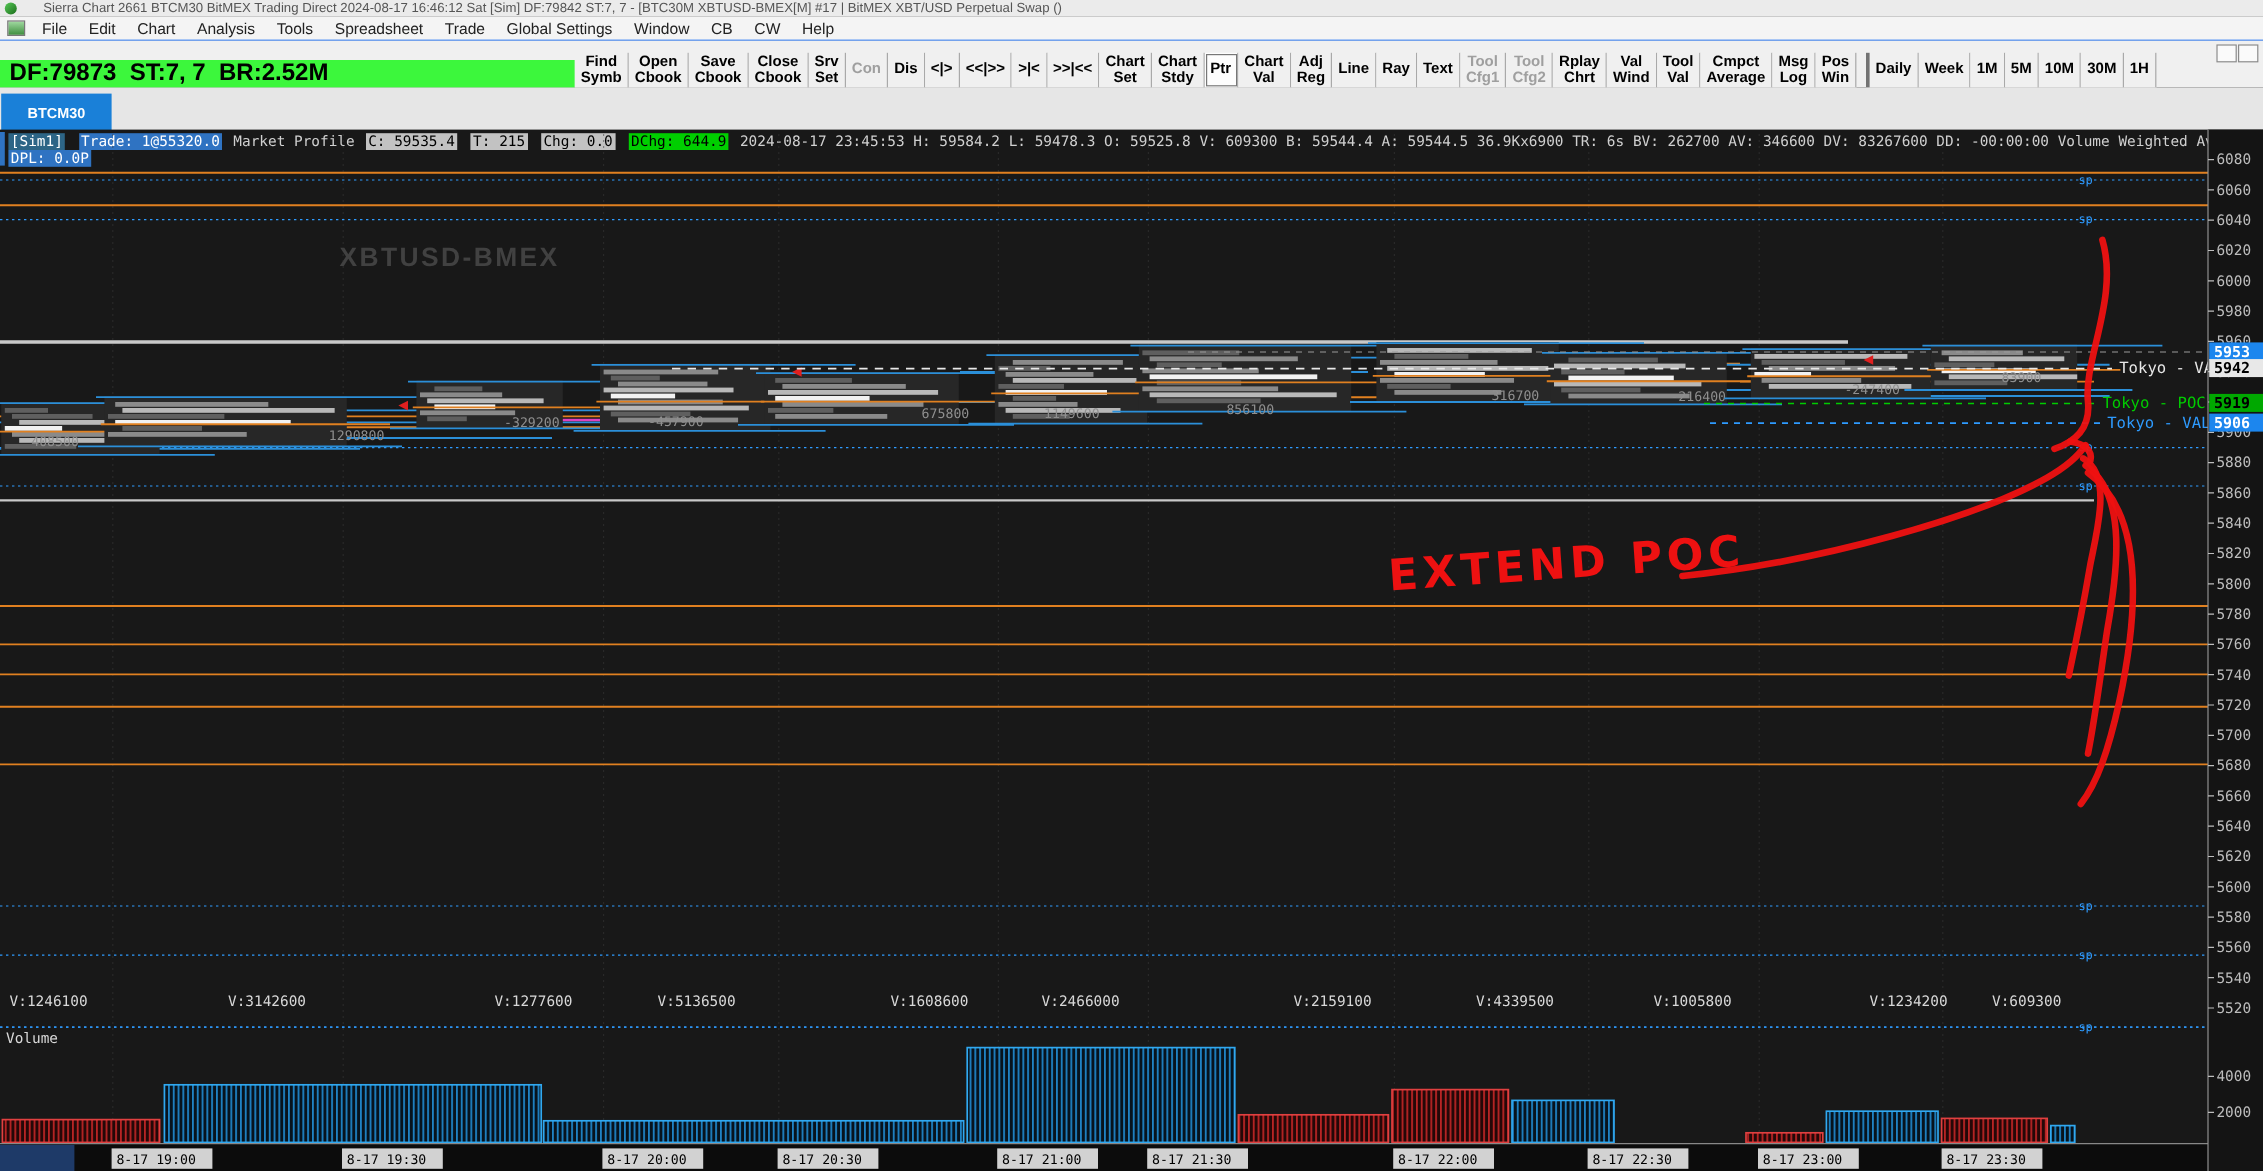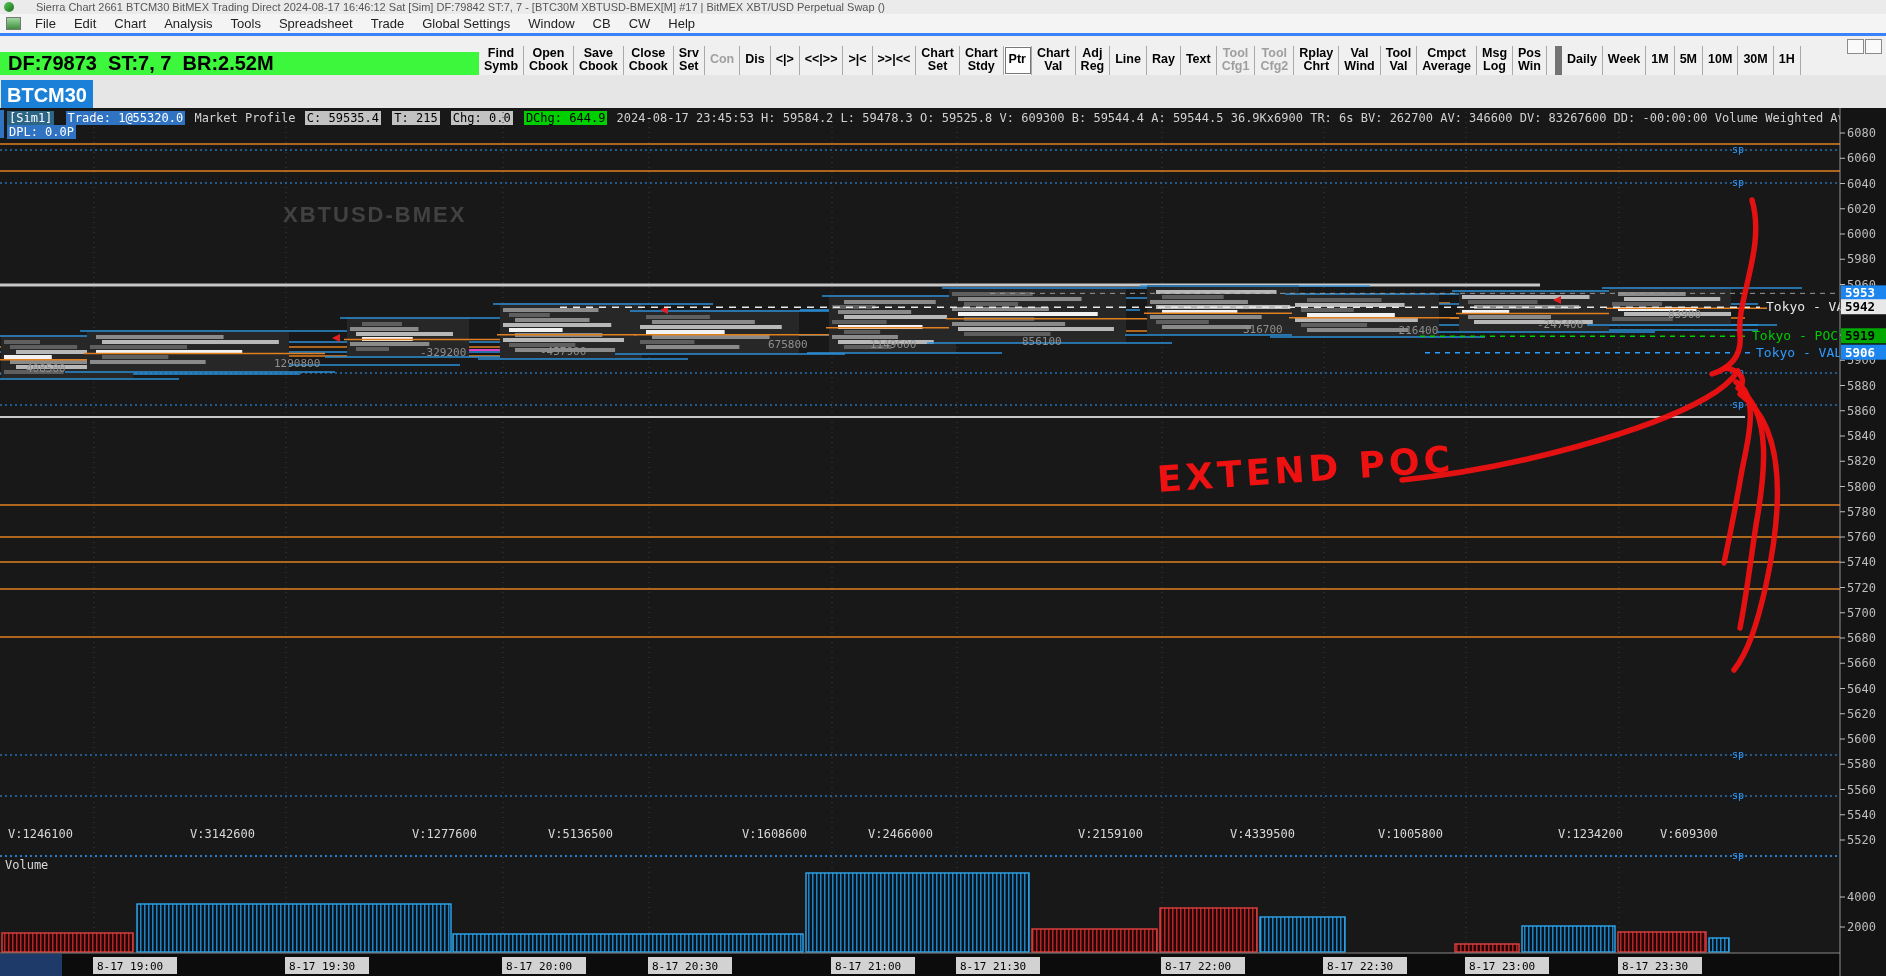--- a/index.html
+++ b/index.html
@@ -1,31 +1,31 @@
 <!DOCTYPE html>
 <html><head>
 <meta charset="utf-8">
 <style>
   html,body{margin:0;padding:0}
   body{width:1886px;height:976px;overflow:hidden;background:#181818;font-family:"Liberation Sans",sans-serif;position:relative}
   
   .titlebar{height:14px;background:#ebebeb;display:flex;align-items:center;gap:22px;padding:0 4px;font-size:11px;color:#555;white-space:nowrap}
   .ticon{width:10px;height:10px;border-radius:50%;background:linear-gradient(135deg,#57c957,#1c6e1c);flex:0 0 auto}
-  .menubar{height:19px;background:#f4f4f4;display:flex;align-items:center;font-size:13px;color:#222;padding-left:4px;border-bottom:3px solid #3b82f6}
+  .menubar{height:19px;background:#f4f4f4;display:flex;align-items:center;font-size:13px;color:#222;padding-left:4px;border-bottom:1px solid #3b82f6}
   .micon{width:13px;height:11px;border:1px solid #777;background:linear-gradient(#9fd89f,#3f8f3f);margin:0 5px 0 2px;flex:0 0 auto}
   .menu-item{padding:0 9px;cursor:default}
   .toolbar{height:39px;background:#f0f0f0;display:flex;align-items:flex-end;position:relative}
   .dfbar{width:471px;background:#3cf73c;color:#000;font-weight:bold;font-size:20px;display:flex;align-items:center;padding-left:8px;flex:0 0 auto;white-space:pre}
   .tb{border-right:1px solid #a9a9a9;background:#f0f0f0;font-weight:bold;font-size:12.5px;line-height:1.1;padding:1px 5px;white-space:pre-line;display:flex;align-items:center;justify-content:center;text-align:center;color:#000;flex:0 0 auto}
   .tb.disabled{color:#9f9f9f}
   .tb.active{background:#fdfdfd;outline:1px solid #777;outline-offset:-2px}
-  .tb.gap{margin-left:8px;border-left:7px solid #737373}
+  .tb.gap{margin-left:8px;border-left:3px solid #737373}
   .winbtn{position:absolute;top:3px;width:15px;height:13px;background:#fafafa;border:1px solid #8a8a8a}
   .tabbar{height:36px;background:#e6e6e6;position:relative;border-bottom:1px solid #9a9a9a}
-  .tab{position:absolute;left:1px;top:5px;width:92px;height:31px;background:#1a80d8;color:#fff;font-weight:bold;font-size:20px;display:flex;align-items:center;justify-content:center}
+  .tab{position:absolute;left:1px;top:5px;width:92px;height:31px;background:#1a80d8;color:#fff;font-weight:bold;font-size:12px;display:flex;align-items:center;justify-content:center}
   
   #chart{position:absolute;top:108px;left:0;width:1886px;height:904px;background:#181818}
   .sline{position:absolute;left:7px;display:flex;font:12px "DejaVu Sans Mono",monospace;color:#d0d0d0;white-space:pre}
   .sline span{padding:0 2px}
   .lbar{position:absolute;left:0;top:2px;width:4px;height:28px;background:#2f73c2}
   #csvg{position:absolute;top:0;left:0;pointer-events:none}
   #csvg text{font-family:"DejaVu Sans Mono",monospace}
   #csvg text.wm{font-family:"Liberation Sans",sans-serif;font-weight:bold;font-size:22px;letter-spacing:2px;fill:#414141}
   #csvg text.anno{font-family:"DejaVu Sans",sans-serif;font-weight:bold;font-size:36px;letter-spacing:4px;fill:#ee1111}
 </style>

